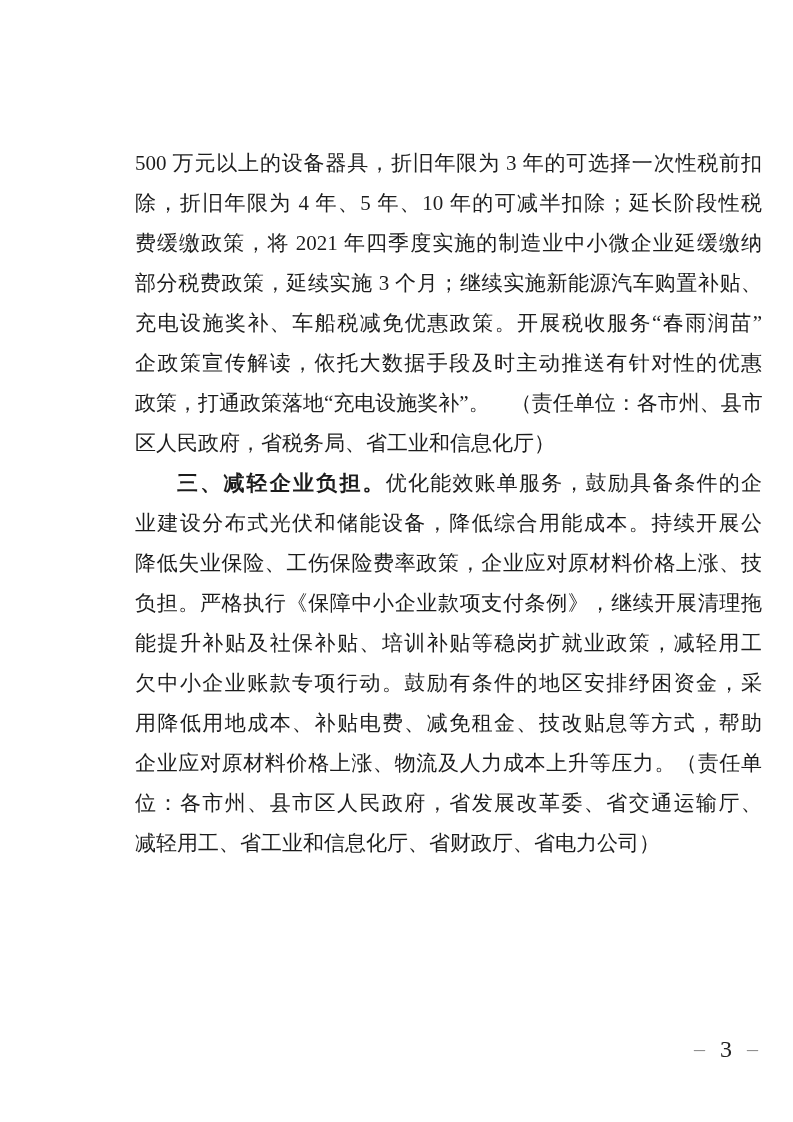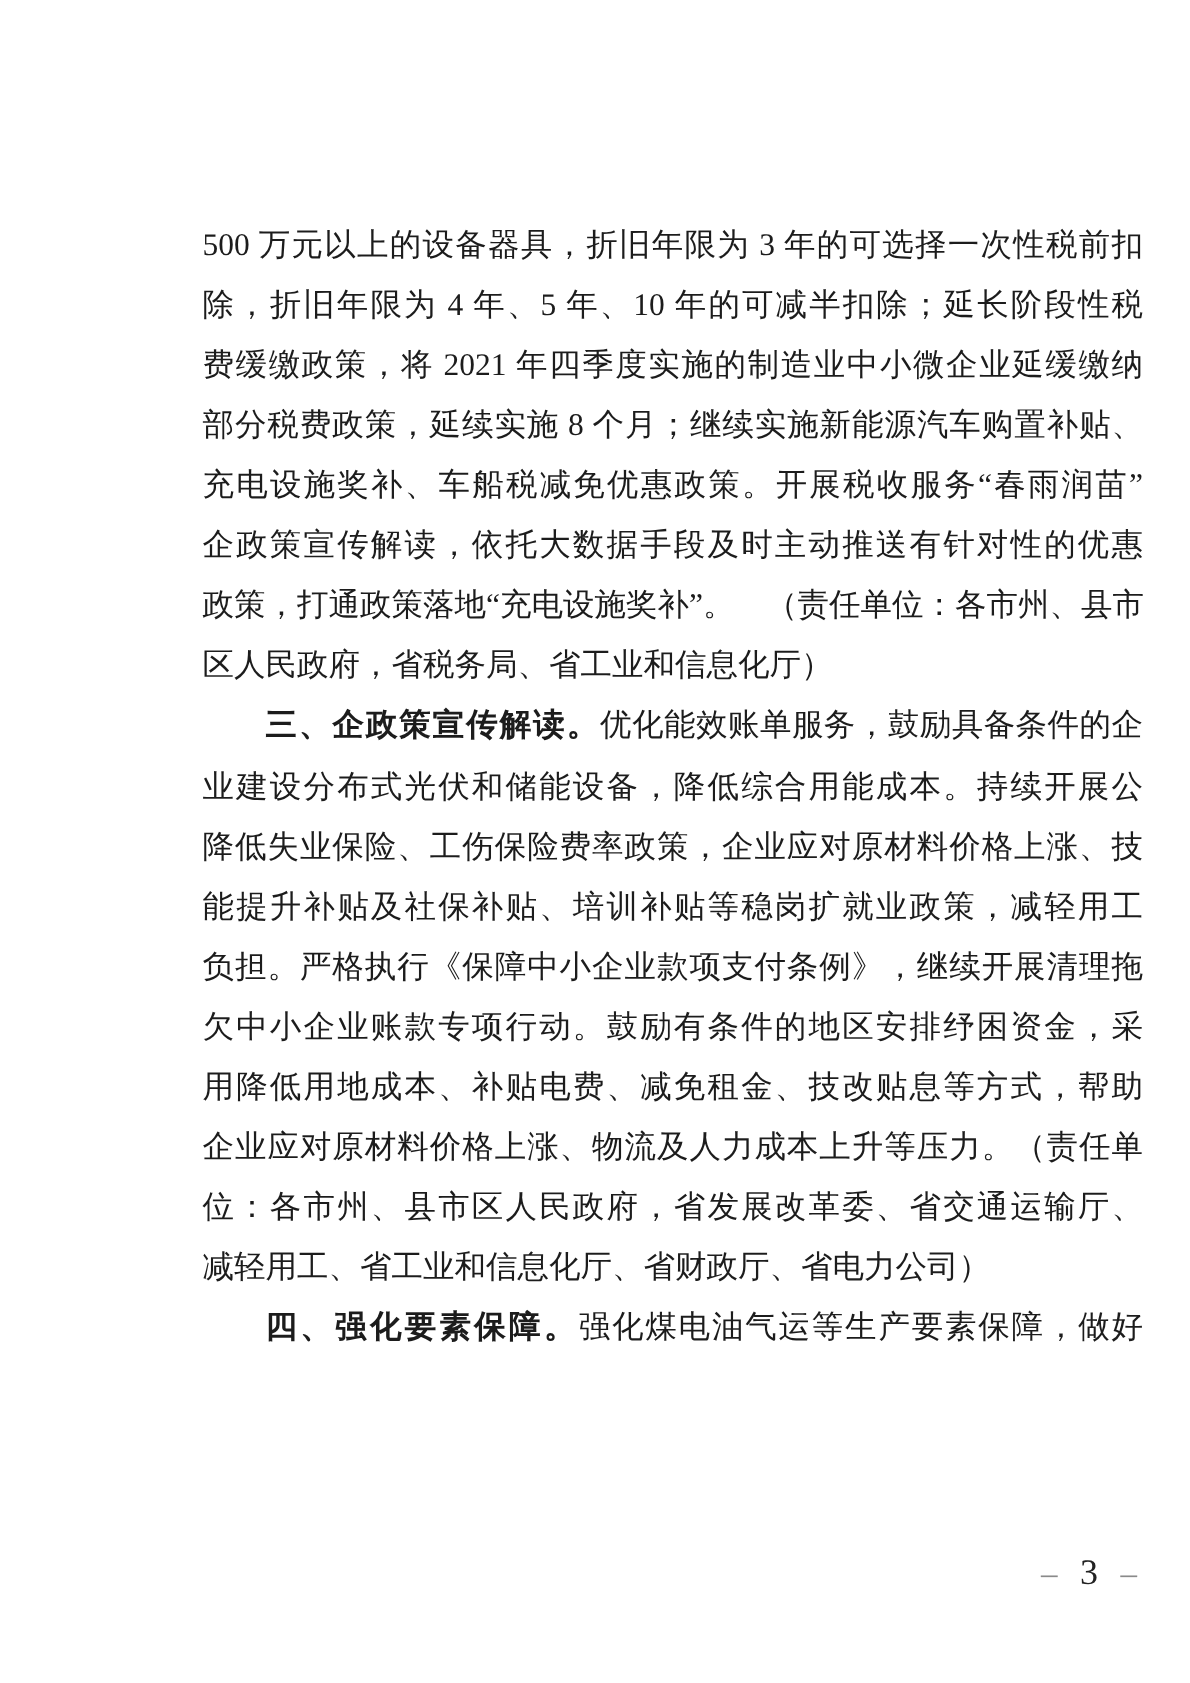--- a/index.html
+++ b/index.html
@@ -56,43 +56,40 @@
 <body>
 
 <div class="page">
 
   <div class="text-block">
 
     <div>
       <div class="line">500 万元以上的设备器具，折旧年限为 3 年的可选择一次性税前扣</div>
       <div class="line">除，折旧年限为 4 年、5 年、10 年的可减半扣除；延长阶段性税</div>
       <div class="line">费缓缴政策，将 2021 年四季度实施的制造业中小微企业延缓缴纳</div>
-      <div class="line">部分税费政策，延续实施 8 个月；继续实施新能源汽车购置补贴、</div>
+      <div class="line">部分税费政策，延续实施 3 个月；继续实施新能源汽车购置补贴、</div>
       <div class="line">充电设施奖补、车船税减免优惠政策。开展税收服务“春雨润苗”</div>
       <div class="line">企政策宣传解读，依托大数据手段及时主动推送有针对性的优惠</div>
       <div class="line">政策，打通政策落地“充电设施奖补”。　（责任单位：各市州、县市</div>
       <div class="line para-end">区人民政府，省税务局、省工业和信息化厅）</div>
     </div>
 
     <div>
-      <div class="line indent"><b class="lead">三、企政策宣传解读。</b><span>优化能效账单服务，鼓励具备条件的企</span></div>
+      <div class="line indent"><b class="lead">三、减轻企业负担。</b><span>优化能效账单服务，鼓励具备条件的企</span></div>
       <div class="line">业建设分布式光伏和储能设备，降低综合用能成本。持续开展公</div>
       <div class="line">降低失业保险、工伤保险费率政策，企业应对原材料价格上涨、技</div>
+      <div class="line">负担。严格执行《保障中小企业款项支付条例》，继续开展清理拖</div>
       <div class="line">能提升补贴及社保补贴、培训补贴等稳岗扩就业政策，减轻用工</div>
-      <div class="line">负担。严格执行《保障中小企业款项支付条例》，继续开展清理拖</div>
       <div class="line">欠中小企业账款专项行动。鼓励有条件的地区安排纾困资金，采</div>
       <div class="line">用降低用地成本、补贴电费、减免租金、技改贴息等方式，帮助</div>
       <div class="line">企业应对原材料价格上涨、物流及人力成本上升等压力。（责任单</div>
       <div class="line">位：各市州、县市区人民政府，省发展改革委、省交通运输厅、</div>
       <div class="line para-end">减轻用工、省工业和信息化厅、省财政厅、省电力公司）</div>
     </div>
 
-    <div>
-      <div class="line indent"><b class="lead">四、强化要素保障。</b><span>强化煤电油气运等生产要素保障，做好</span></div>
-    </div>
 
   </div>
 
   <div class="footer">
     <span class="dash">–</span>
     <span class="num">3</span>
     <span class="dash">–</span>
   </div>
 
 </div>

